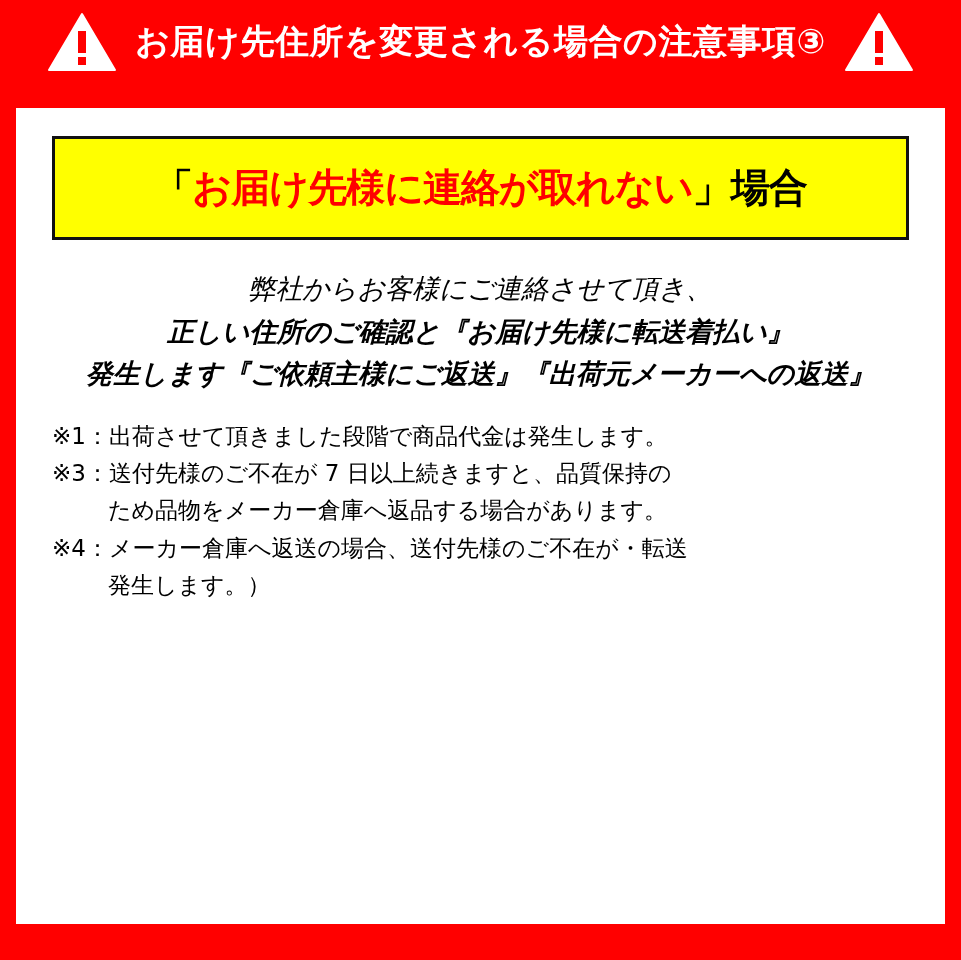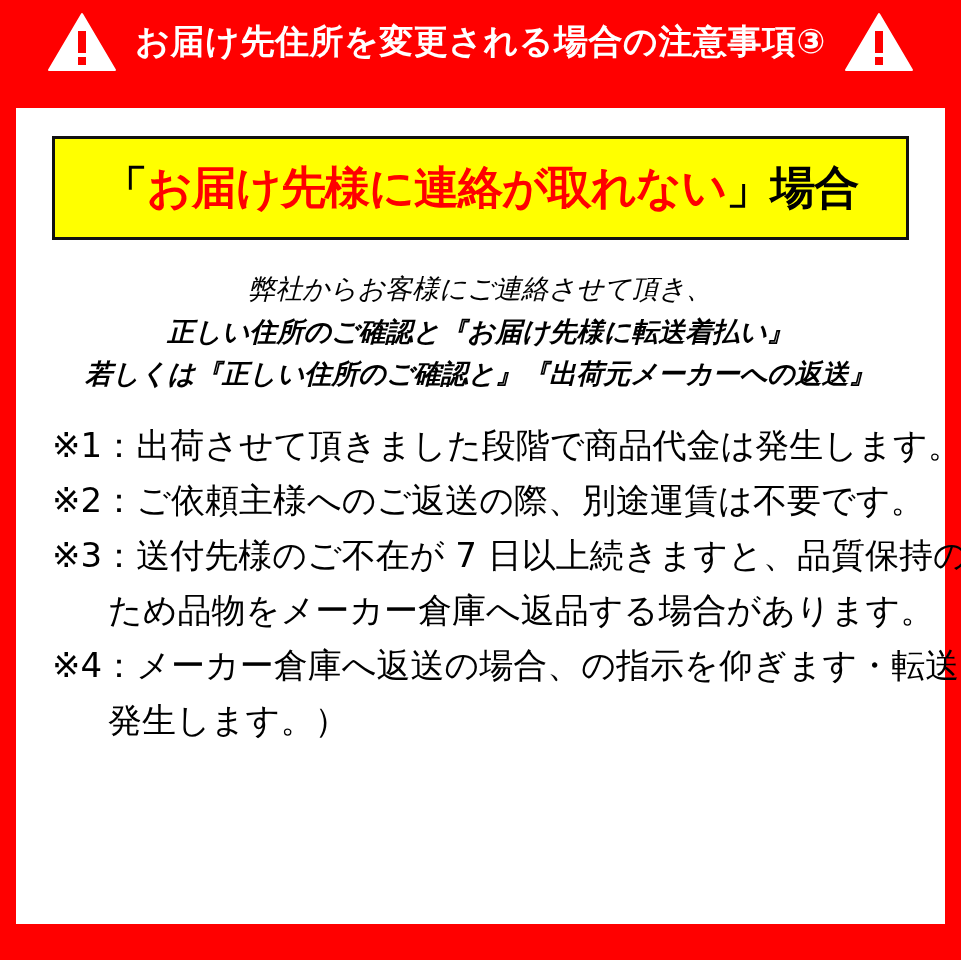--- a/index.html
+++ b/index.html
@@ -67,21 +67,21 @@
     background: #ffff00;
     border: 3px solid #111111;
     box-sizing: border-box;
     height: 104px;
     display: flex;
     align-items: center;
     justify-content: center;
     margin: 4px 10px 0 10px;
   }
   .yellow-band .band-text {
-    font-size: 45px;
+    font-size: 39px;
     font-weight: bold;
     color: #000000;
     white-space: nowrap;
     letter-spacing: -1px;
   }
   .yellow-band .band-text .red {
     color: #ff0000;
   }
 
   .lead {
@@ -97,21 +97,21 @@
   }
   .lead .line.bold {
     font-weight: bold;
   }
 
   .notes {
     margin-top: 22px;
     padding-left: 10px;
   }
   .note {
-    font-size: 34px;
+    font-size: 23px;
     line-height: 1.62;
     color: #000000;
     white-space: nowrap;
   }
   .note .cont {
     display: block;
     padding-left: 56px;
   }
 </style>
 </head>
@@ -141,38 +141,35 @@
 
   <div class="card">
 
     <div class="yellow-band">
       <div class="band-text"><span>「</span><span class="red">お届け先様に連絡が取れない</span><span>」</span><span>場合</span></div>
     </div>
 
     <div class="lead">
       <div class="line">弊社からお客様にご連絡させて頂き、</div>
       <div class="line bold">正しい住所のご確認と『お届け先様に転送着払い』</div>
-      <div class="line bold">若しくは『正しい住所のご確認と』『出荷元メーカーへの返送』</div>
+      <div class="line bold">発生します『ご依頼主様にご返送』『出荷元メーカーへの返送』</div>
     </div>
 
     <div class="notes">
 
       <div class="note">
         <span>※1：</span><span>出荷させて頂きました段階で商品代金は発生します。</span>
       </div>
 
-      <div class="note">
-        <span>※2：</span><span>ご依頼主様へのご返送の際、別途運賃は不要です。</span>
-      </div>
 
       <div class="note">
         <span>※3：</span><span>送付先様のご不在が 7 日以上続きますと、品質保持の</span>
         <span class="cont">ため品物をメーカー倉庫へ返品する場合があります。</span>
       </div>
 
       <div class="note">
-        <span>※4：</span><span>メーカー倉庫へ返送の場合、の指示を仰ぎます・転送</span>
+        <span>※4：</span><span>メーカー倉庫へ返送の場合、送付先様のご不在が・転送</span>
         <span class="cont">発生します。）</span>
       </div>
 
     </div>
   </div>
 </div>
 
 </body></html>

